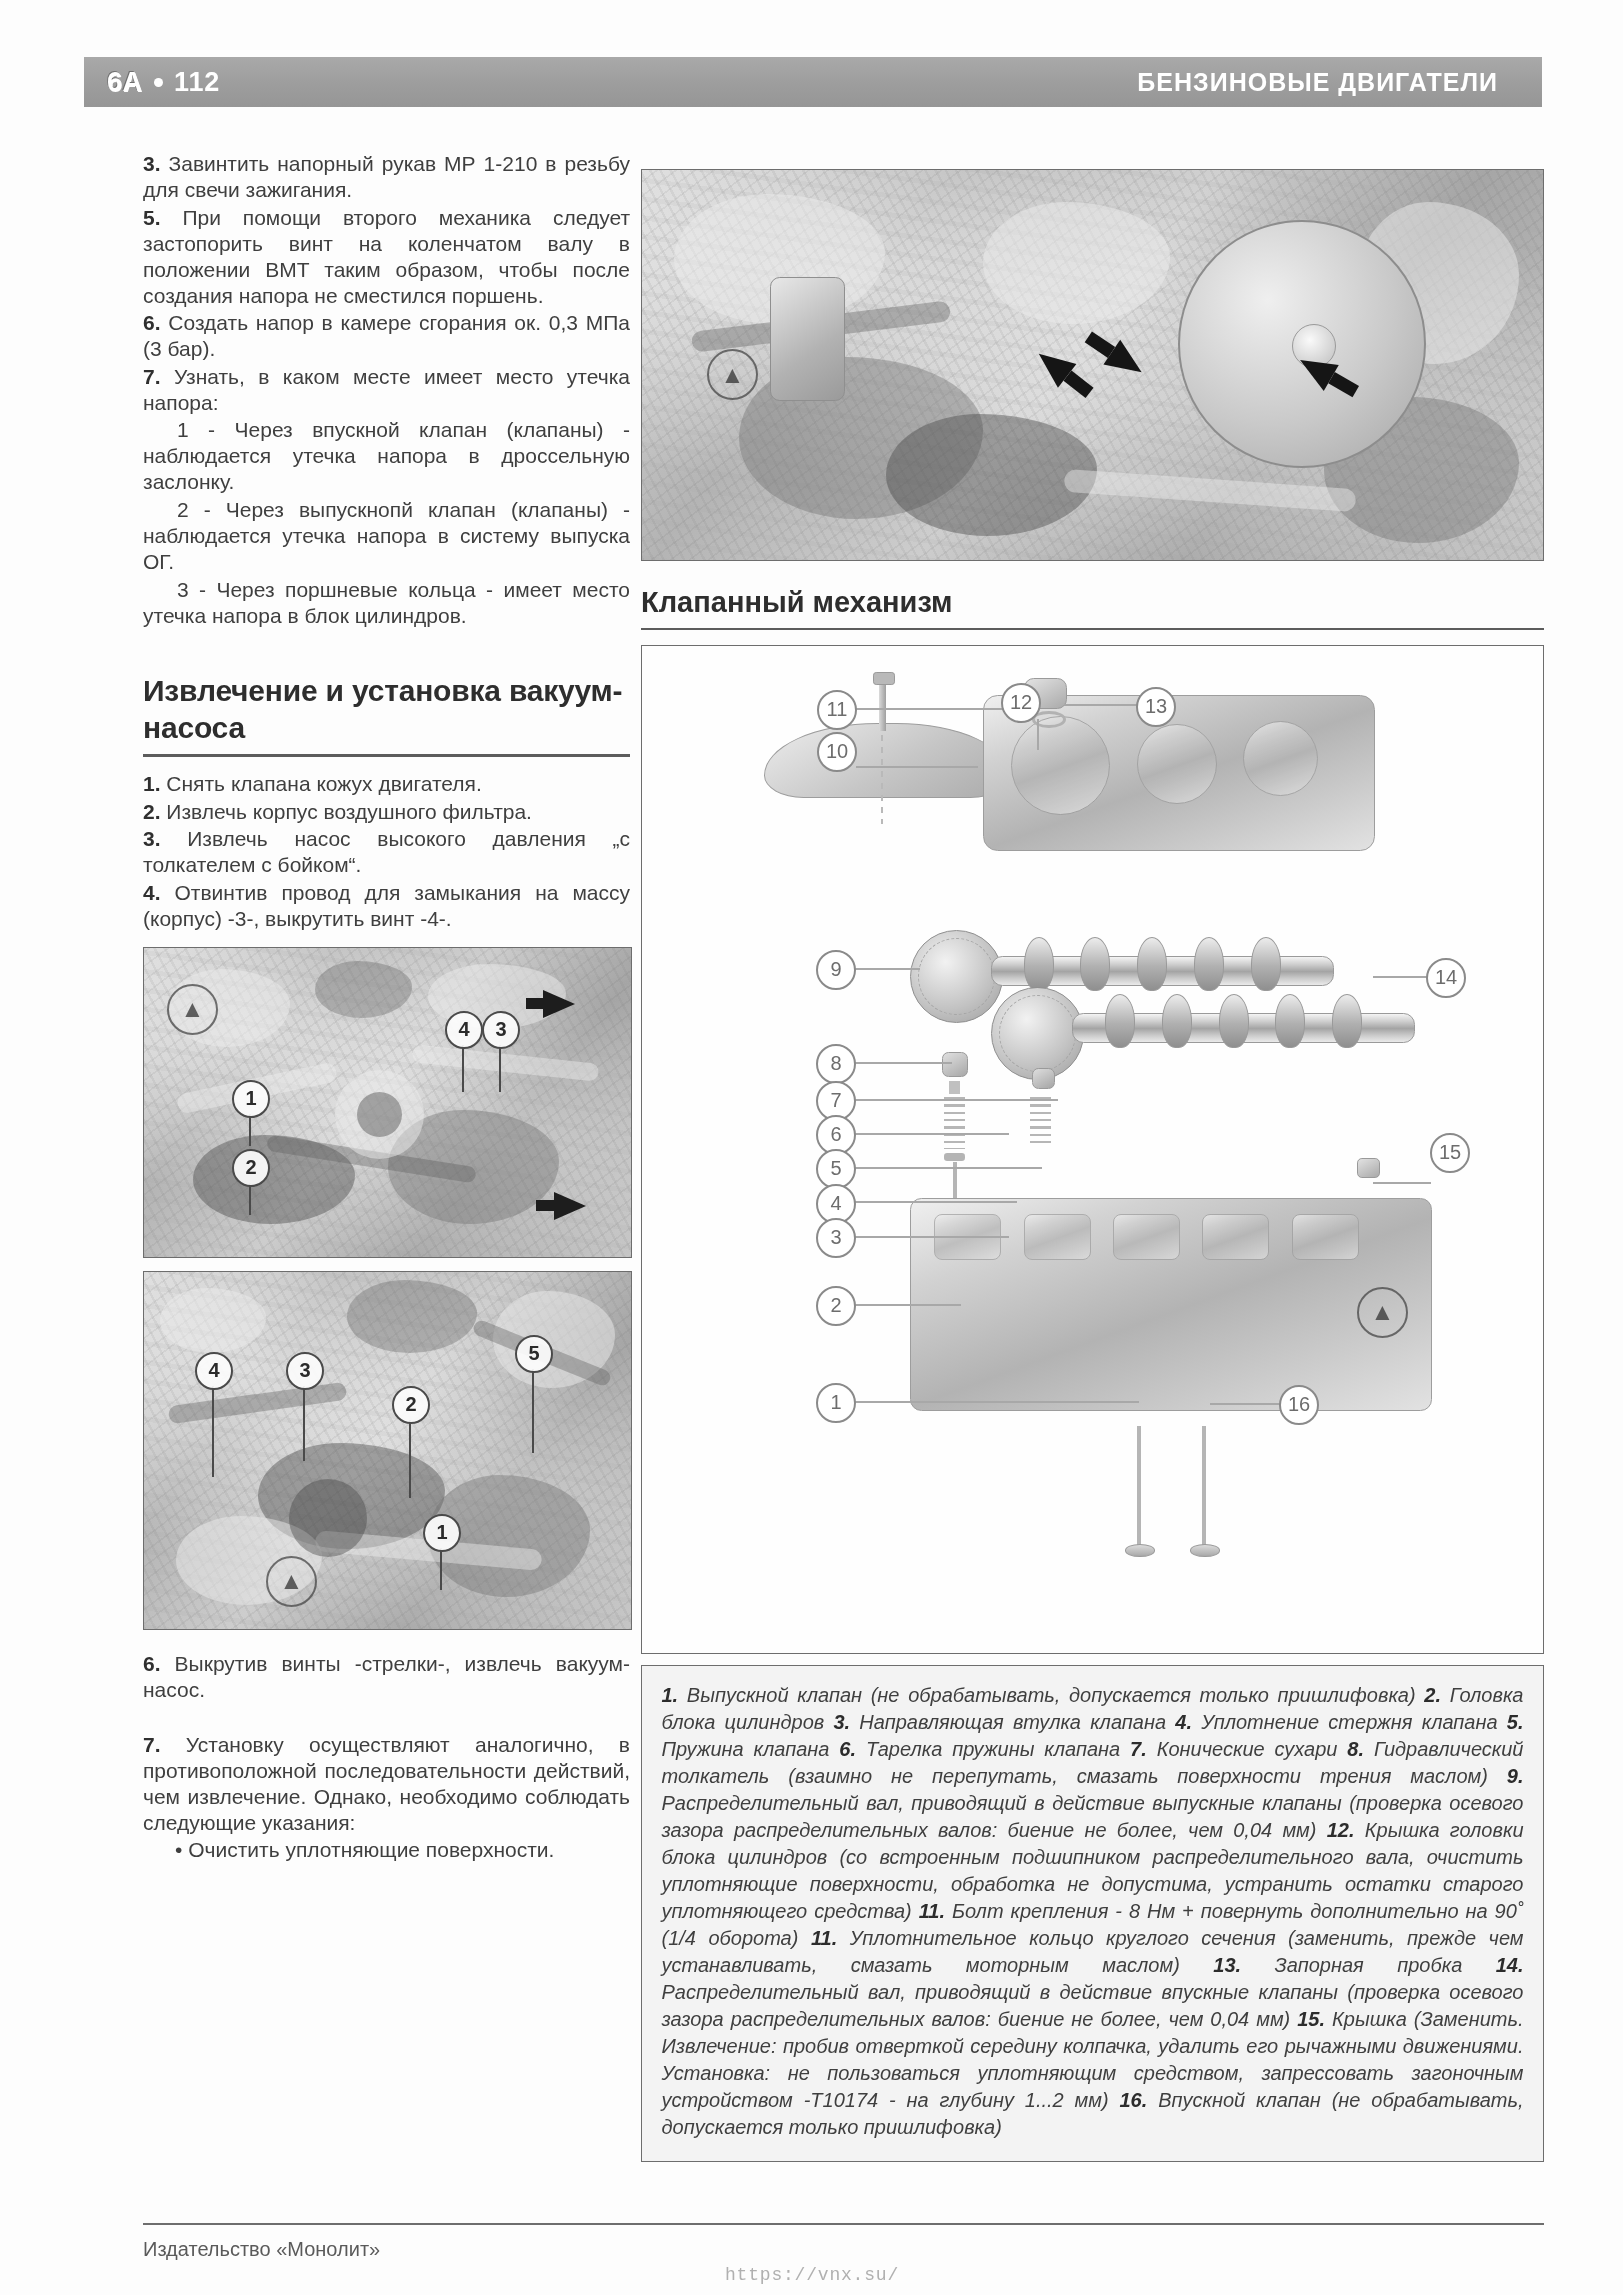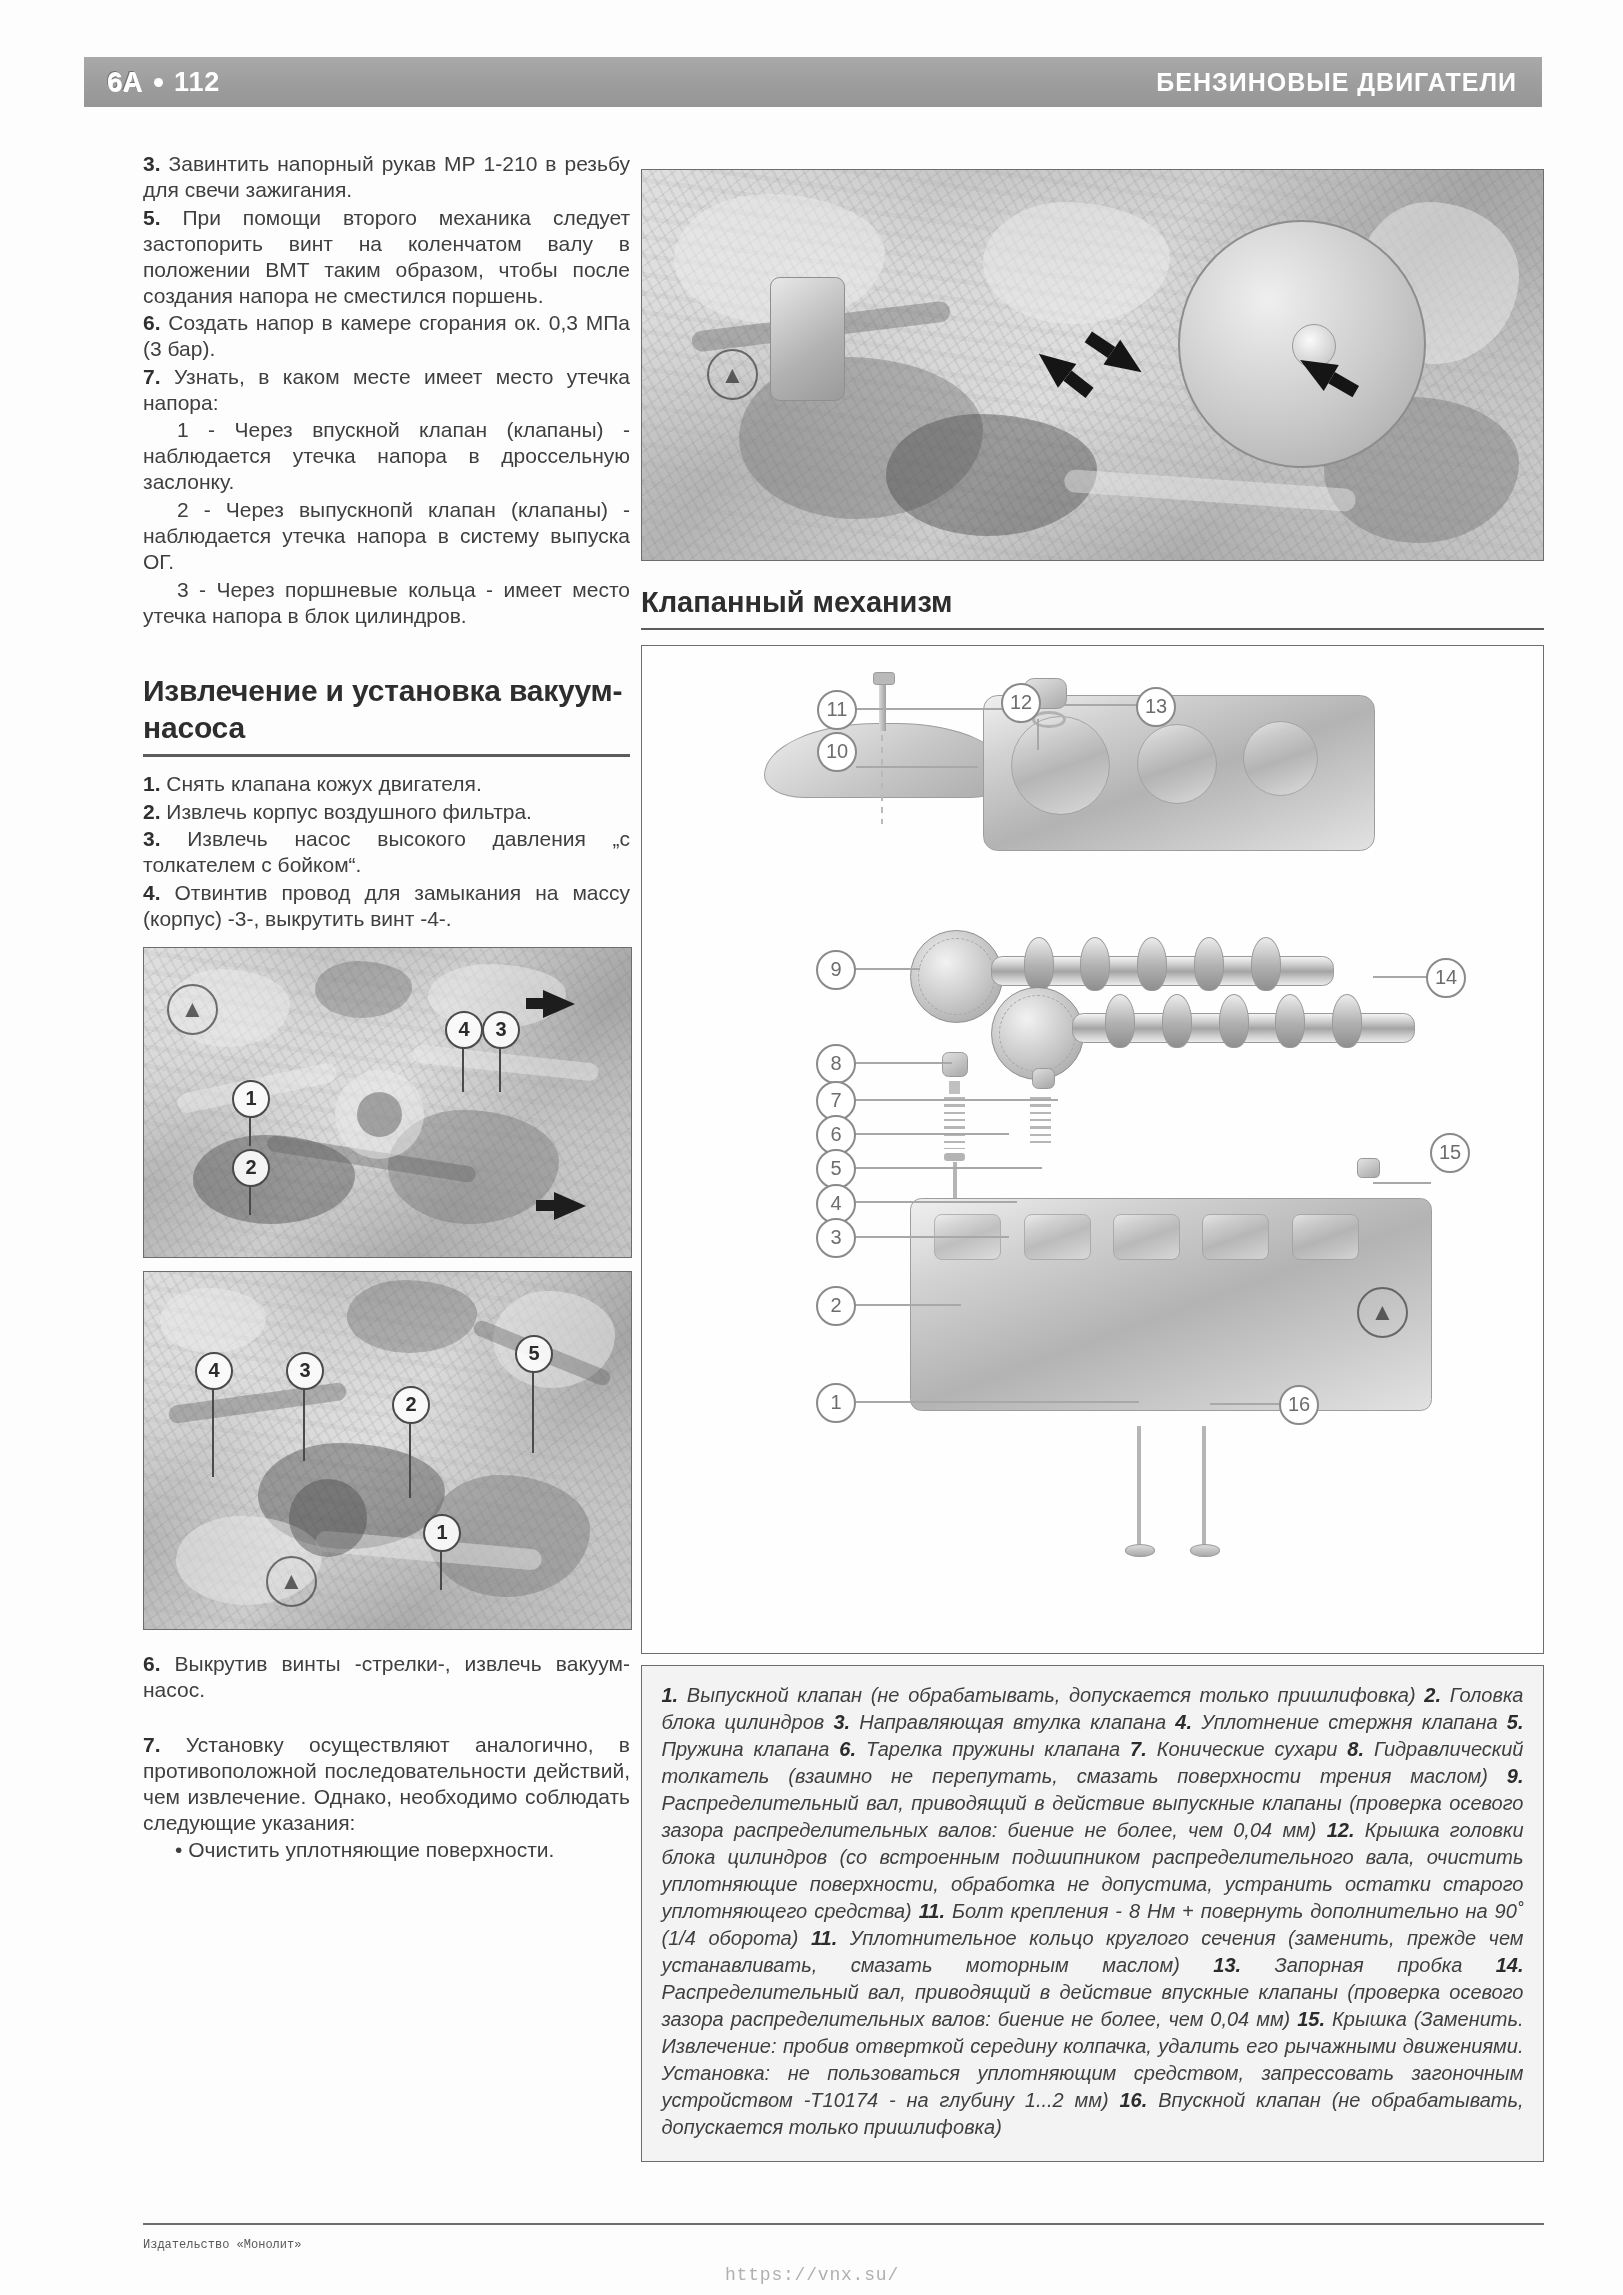--- a/index.html
+++ b/index.html
@@ -19,21 +19,21 @@
   }
   .hdr-left{ display:flex; align-items:center; gap:11.4px; padding-left:23px; }
   .chapter-badge{
     color:#ffffff; font-size:27px; font-weight:bold; letter-spacing:0.4px;
     text-shadow:-0.8px -0.8px 0 #6f6f6f, 0.8px 0.8px 0 #ffffff;
   }
   .hdr-dot{ width:9px; height:9px; border-radius:50%; background:#ffffff; display:inline-block; }
   .page-num{ color:#ffffff; font-size:27px; font-weight:bold; letter-spacing:0.8px; }
   .hdr-title{
     color:#ffffff; font-size:25px; font-weight:bold; letter-spacing:1px;
-    padding-right:25px; text-transform:uppercase;
+    padding-right:44px; text-transform:uppercase;
   }
 
   
   .col-left{ position:absolute; left:143px; top:151px; width:487px; }
   .col-right{ position:absolute; left:641px; top:151px; width:903px; }
 
   p.body{ margin:0 0 1.6px 0; font-size:21px; line-height:26px; text-align:justify; color:#3f3f3f; }
   .num{ font-weight:bold; color:#2f2f2f; }
   .indent{ text-indent:34px; }
   .bullet-p{ text-indent:32px; }
@@ -162,21 +162,21 @@
     padding:16px 19.5px 19.5px 19.5px;
   }
   .legend-txt{
     font-style:italic; font-size:20px; line-height:27px; text-align:justify; color:#3f3f3f;
     margin:0;
   }
   .legend-txt b{ font-style:italic; font-weight:bold; color:#2c2c2c; }
 
   
   .footer-rule{ position:absolute; left:143px; top:2223px; width:1401px; height:2.4px; background:#6e6e6e; }
-  .footer-txt{ position:absolute; left:143px; top:2238px; font-size:12px; color:#5a5a5a;font-family:Liberation Mono, monospace; }
+  .footer-txt{ position:absolute; left:143px; top:2238px; font-size:20px; color:#5a5a5a; }
   .footer-url{
     position:absolute; left:0; right:0; top:2265px; text-align:center;
     font-family:"Liberation Mono", monospace; font-size:18px; color:#b0b0b0; letter-spacing:0.8px;
   }
 </style>
 </head>
 <body>
 
 <div class="page">
 

